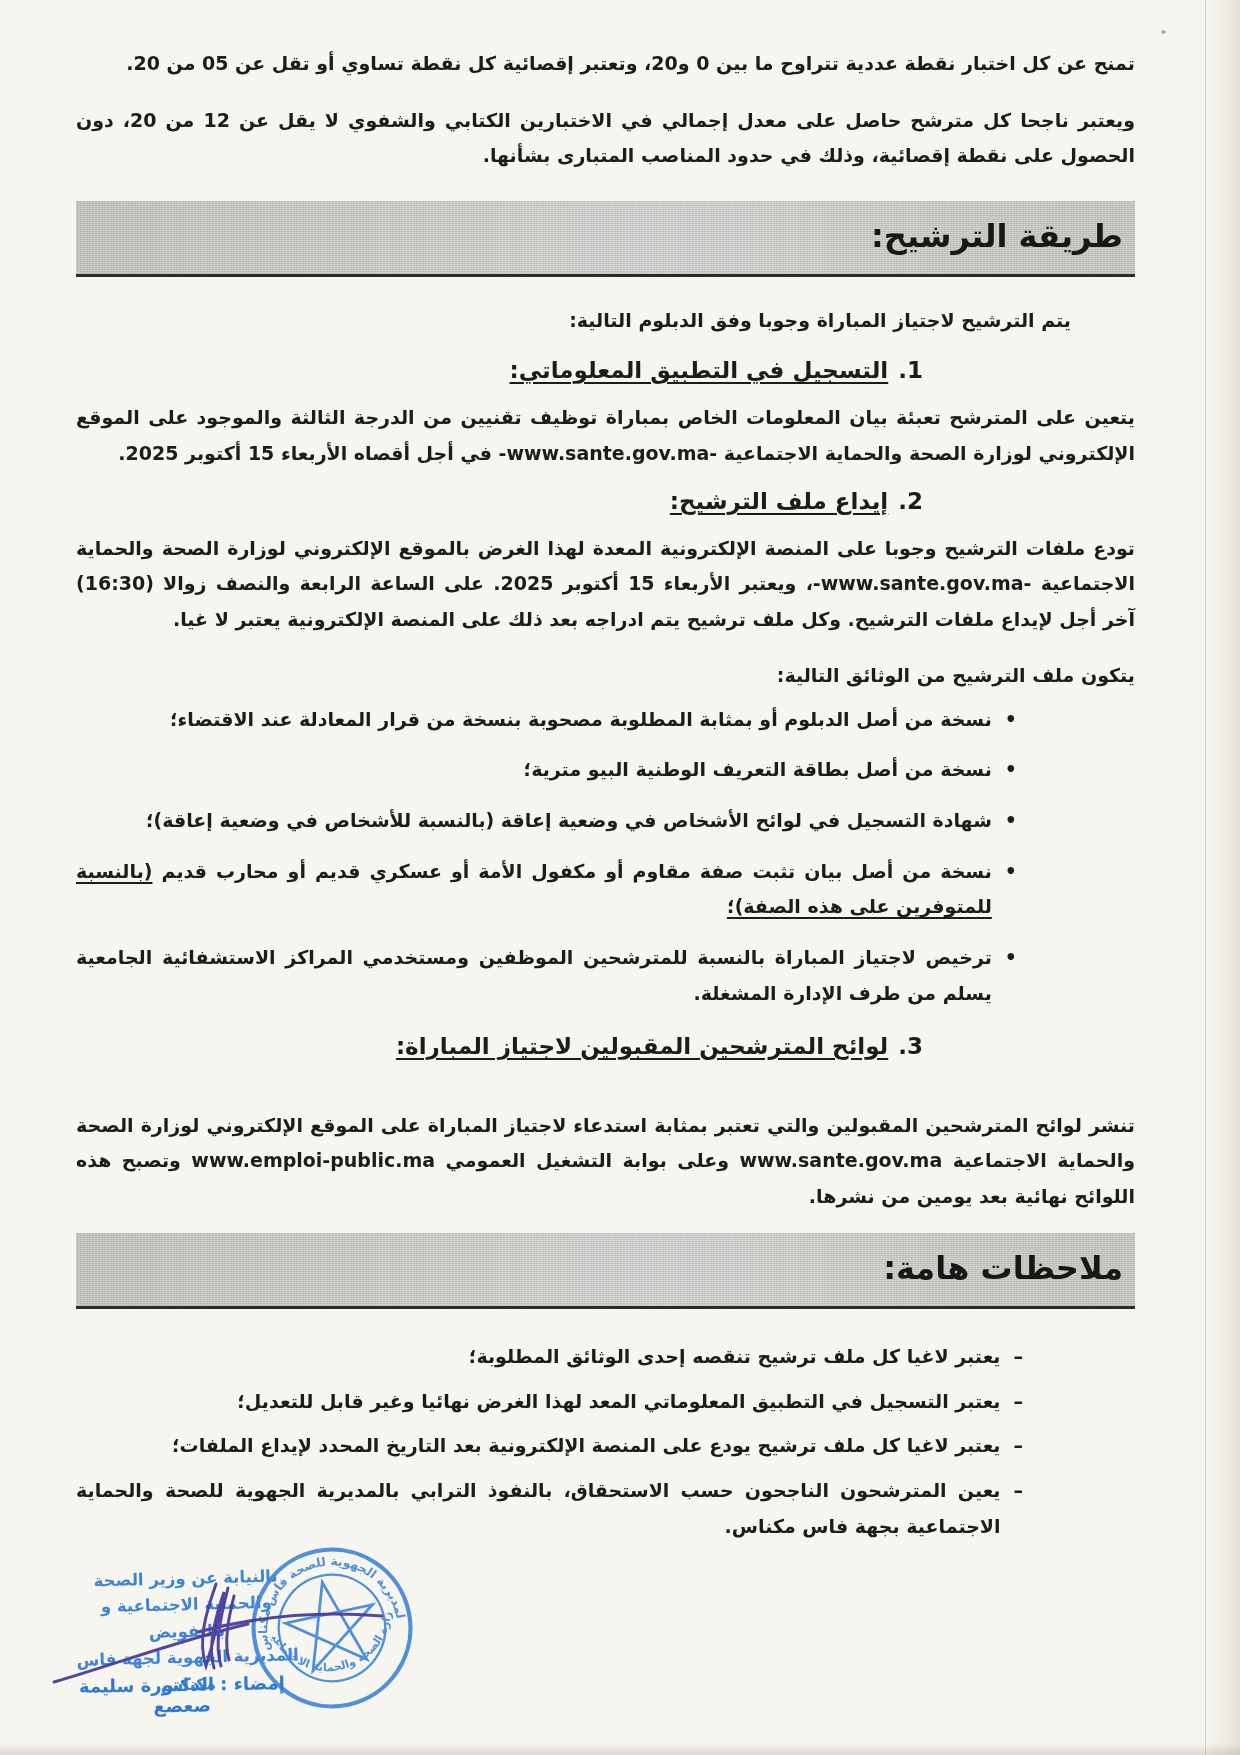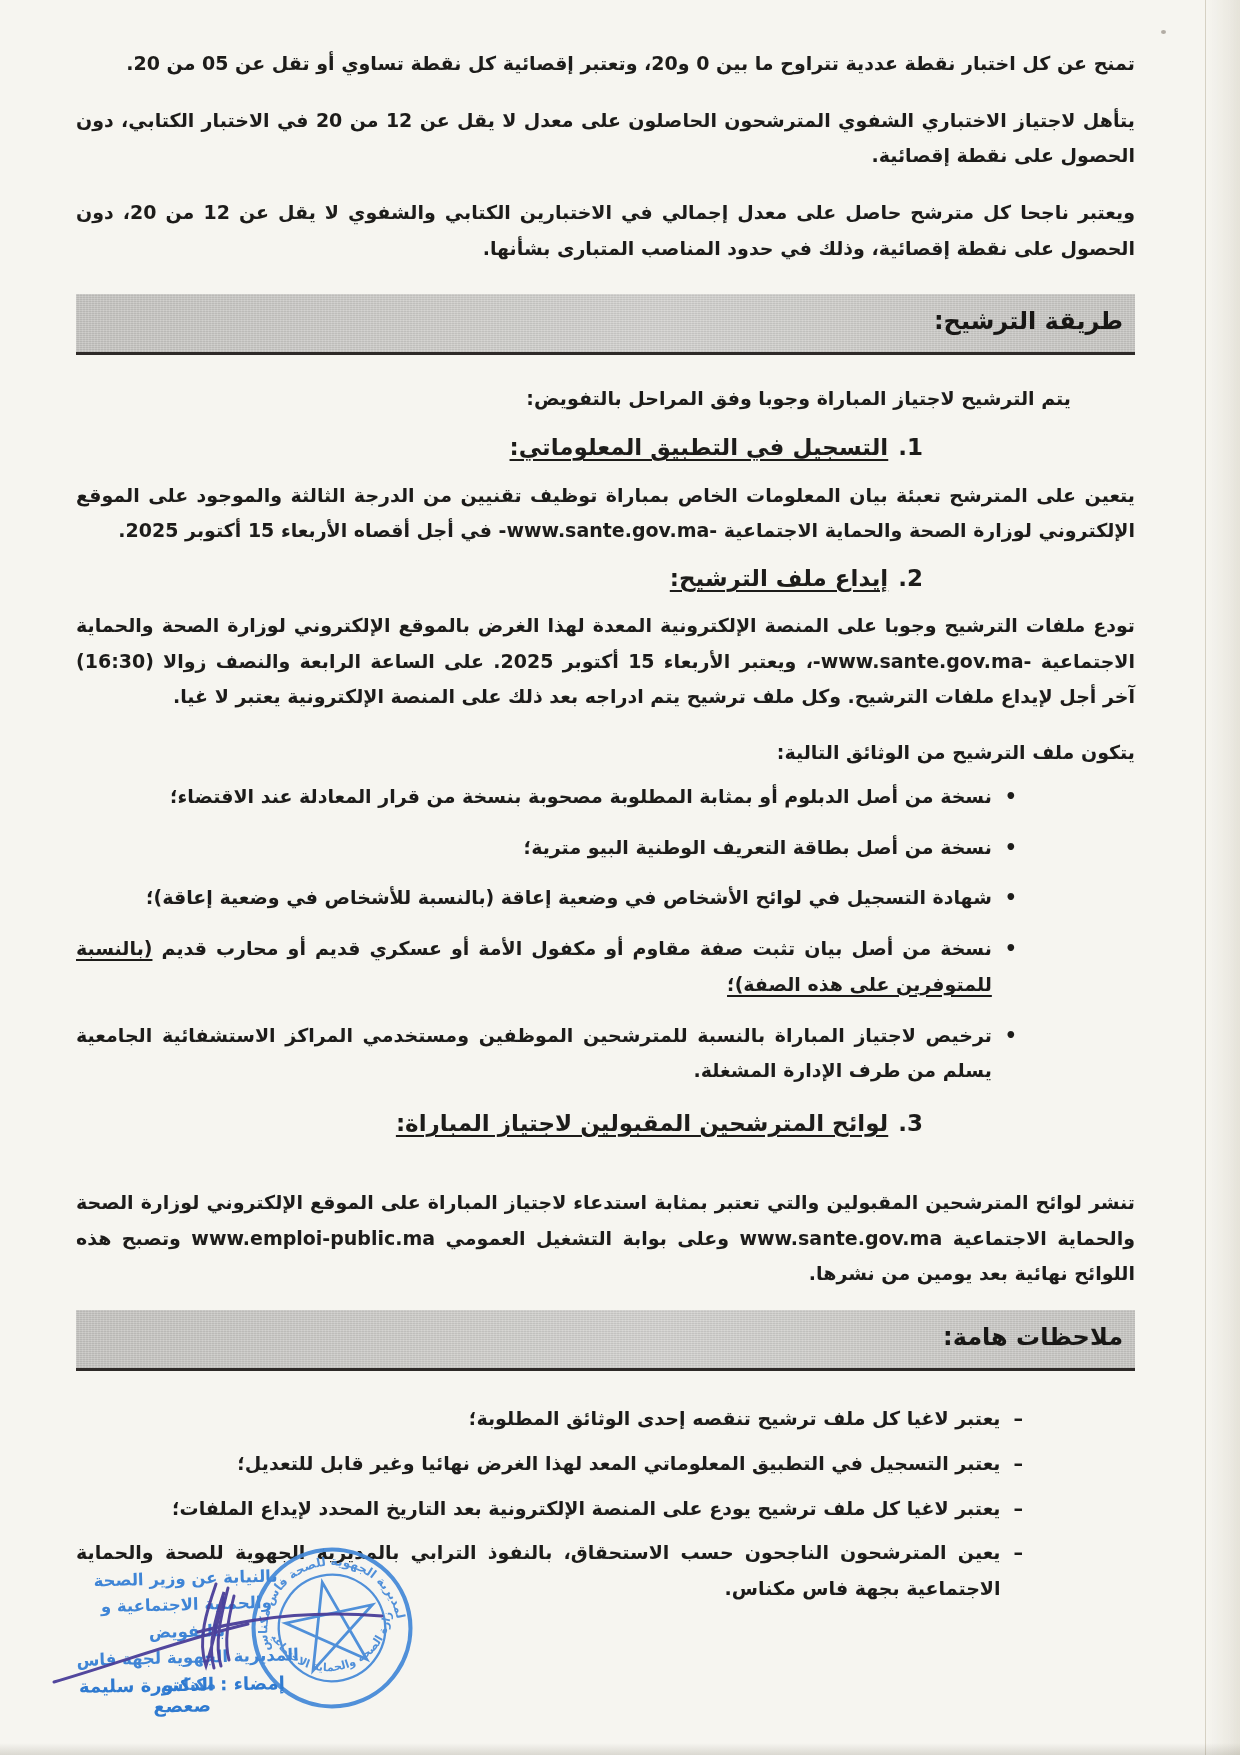--- a/index.html
+++ b/index.html
@@ -38,21 +38,21 @@
   .para.last-intro{margin-bottom:27px;}
   .banner{
     background:
       repeating-linear-gradient(90deg, rgba(255,255,255,.14) 0 1px, rgba(0,0,0,0) 1px 3px),
       repeating-linear-gradient(0deg, rgba(0,0,0,.075) 0 1px, rgba(0,0,0,0) 1px 2px),
       linear-gradient(90deg,#c7c6c3,#d4d3d0 55%,#c9c8c5);
     border-bottom:3px solid #2e2a28;
     padding:5px 12px 8px 12px;
     margin:0 0 26px 0;
   }
-  .banner-title{font-size:24px;font-weight:700;color:#181715;}
+  .banner-title{font-size:32px;font-weight:700;color:#181715;}
   .lead{margin:0 64px 12px 0;}
   .step-head{margin:0 212px 10px 0;font-size:23px;line-height:1.7;white-space:nowrap;}
   .step-num{margin-left:10px;}
   .u{text-decoration:underline;text-decoration-thickness:1.5px;text-underline-offset:4px;}
   .step-body{margin:0 0 10px 0;}
   .step-body.s2{margin-bottom:20px;}
   .docs-intro{margin:0 0 8px 0;}
   .doc-item{display:flex;flex-direction:row;margin:0 118px 15px 0;align-items:flex-start;}
   .doc-item .glyph{flex:0 0 auto;margin-left:13px;font-size:19px;line-height:1.88;}
   .doc-item .txt{flex:1 1 auto;text-align:justify;}
@@ -78,28 +78,27 @@
 </style>
 </head>
 <body>
 
 <div class="page" dir="rtl" lang="ar">
   <span class="speck"></span>
 
   <div class="content">
 
     <p class="para">تمنح عن كل اختبار نقطة عددية تتراوح ما بين 0 و20، وتعتبر إقصائية كل نقطة تساوي أو تقل عن 05 من 20.</p>
-    <p class="para">يتأهل لاجتياز الاختباري الشفوي المترشحون الحاصلون على معدل لا يقل عن 12 من 20 في الاختبار الكتابي، دون الحصول على نقطة إقصائية.</p>
     <p class="para last-intro">ويعتبر ناجحا كل مترشح حاصل على معدل إجمالي في الاختبارين الكتابي والشفوي لا يقل عن 12 من 20، دون الحصول على نقطة إقصائية، وذلك في حدود المناصب المتبارى بشأنها.</p>
 
     <div class="banner">
       <span class="banner-title">طريقة الترشيح:</span>
     </div>
 
-    <p class="para lead">يتم الترشيح لاجتياز المباراة وجوبا وفق المراحل بالتفويض:</p>
+    <p class="para lead">يتم الترشيح لاجتياز المباراة وجوبا وفق الدبلوم التالية:</p>
 
     <div class="step-head">
       <span class="step-num">1.</span><span class="u">التسجيل في التطبيق المعلوماتي:</span>
     </div>
     <p class="step-body">يتعين على المترشح تعبئة بيان المعلومات الخاص بمباراة توظيف تقنيين من الدرجة الثالثة والموجود على الموقع الإلكتروني لوزارة الصحة والحماية الاجتماعية -www.sante.gov.ma- في أجل أقصاه الأربعاء 15 أكتوبر 2025.</p>
 
     <div class="step-head">
       <span class="step-num">2.</span><span class="u">إيداع ملف الترشيح:</span>
     </div>
     <p class="step-body s2">تودع ملفات الترشيح وجوبا على المنصة الإلكترونية المعدة لهذا الغرض بالموقع الإلكتروني لوزارة الصحة والحماية الاجتماعية -www.sante.gov.ma-، ويعتبر الأربعاء 15 أكتوبر 2025. على الساعة الرابعة والنصف زوالا (16:30) آخر أجل لإيداع ملفات الترشيح. وكل ملف ترشيح يتم ادراجه بعد ذلك على المنصة الإلكترونية يعتبر لا غيا.</p>

